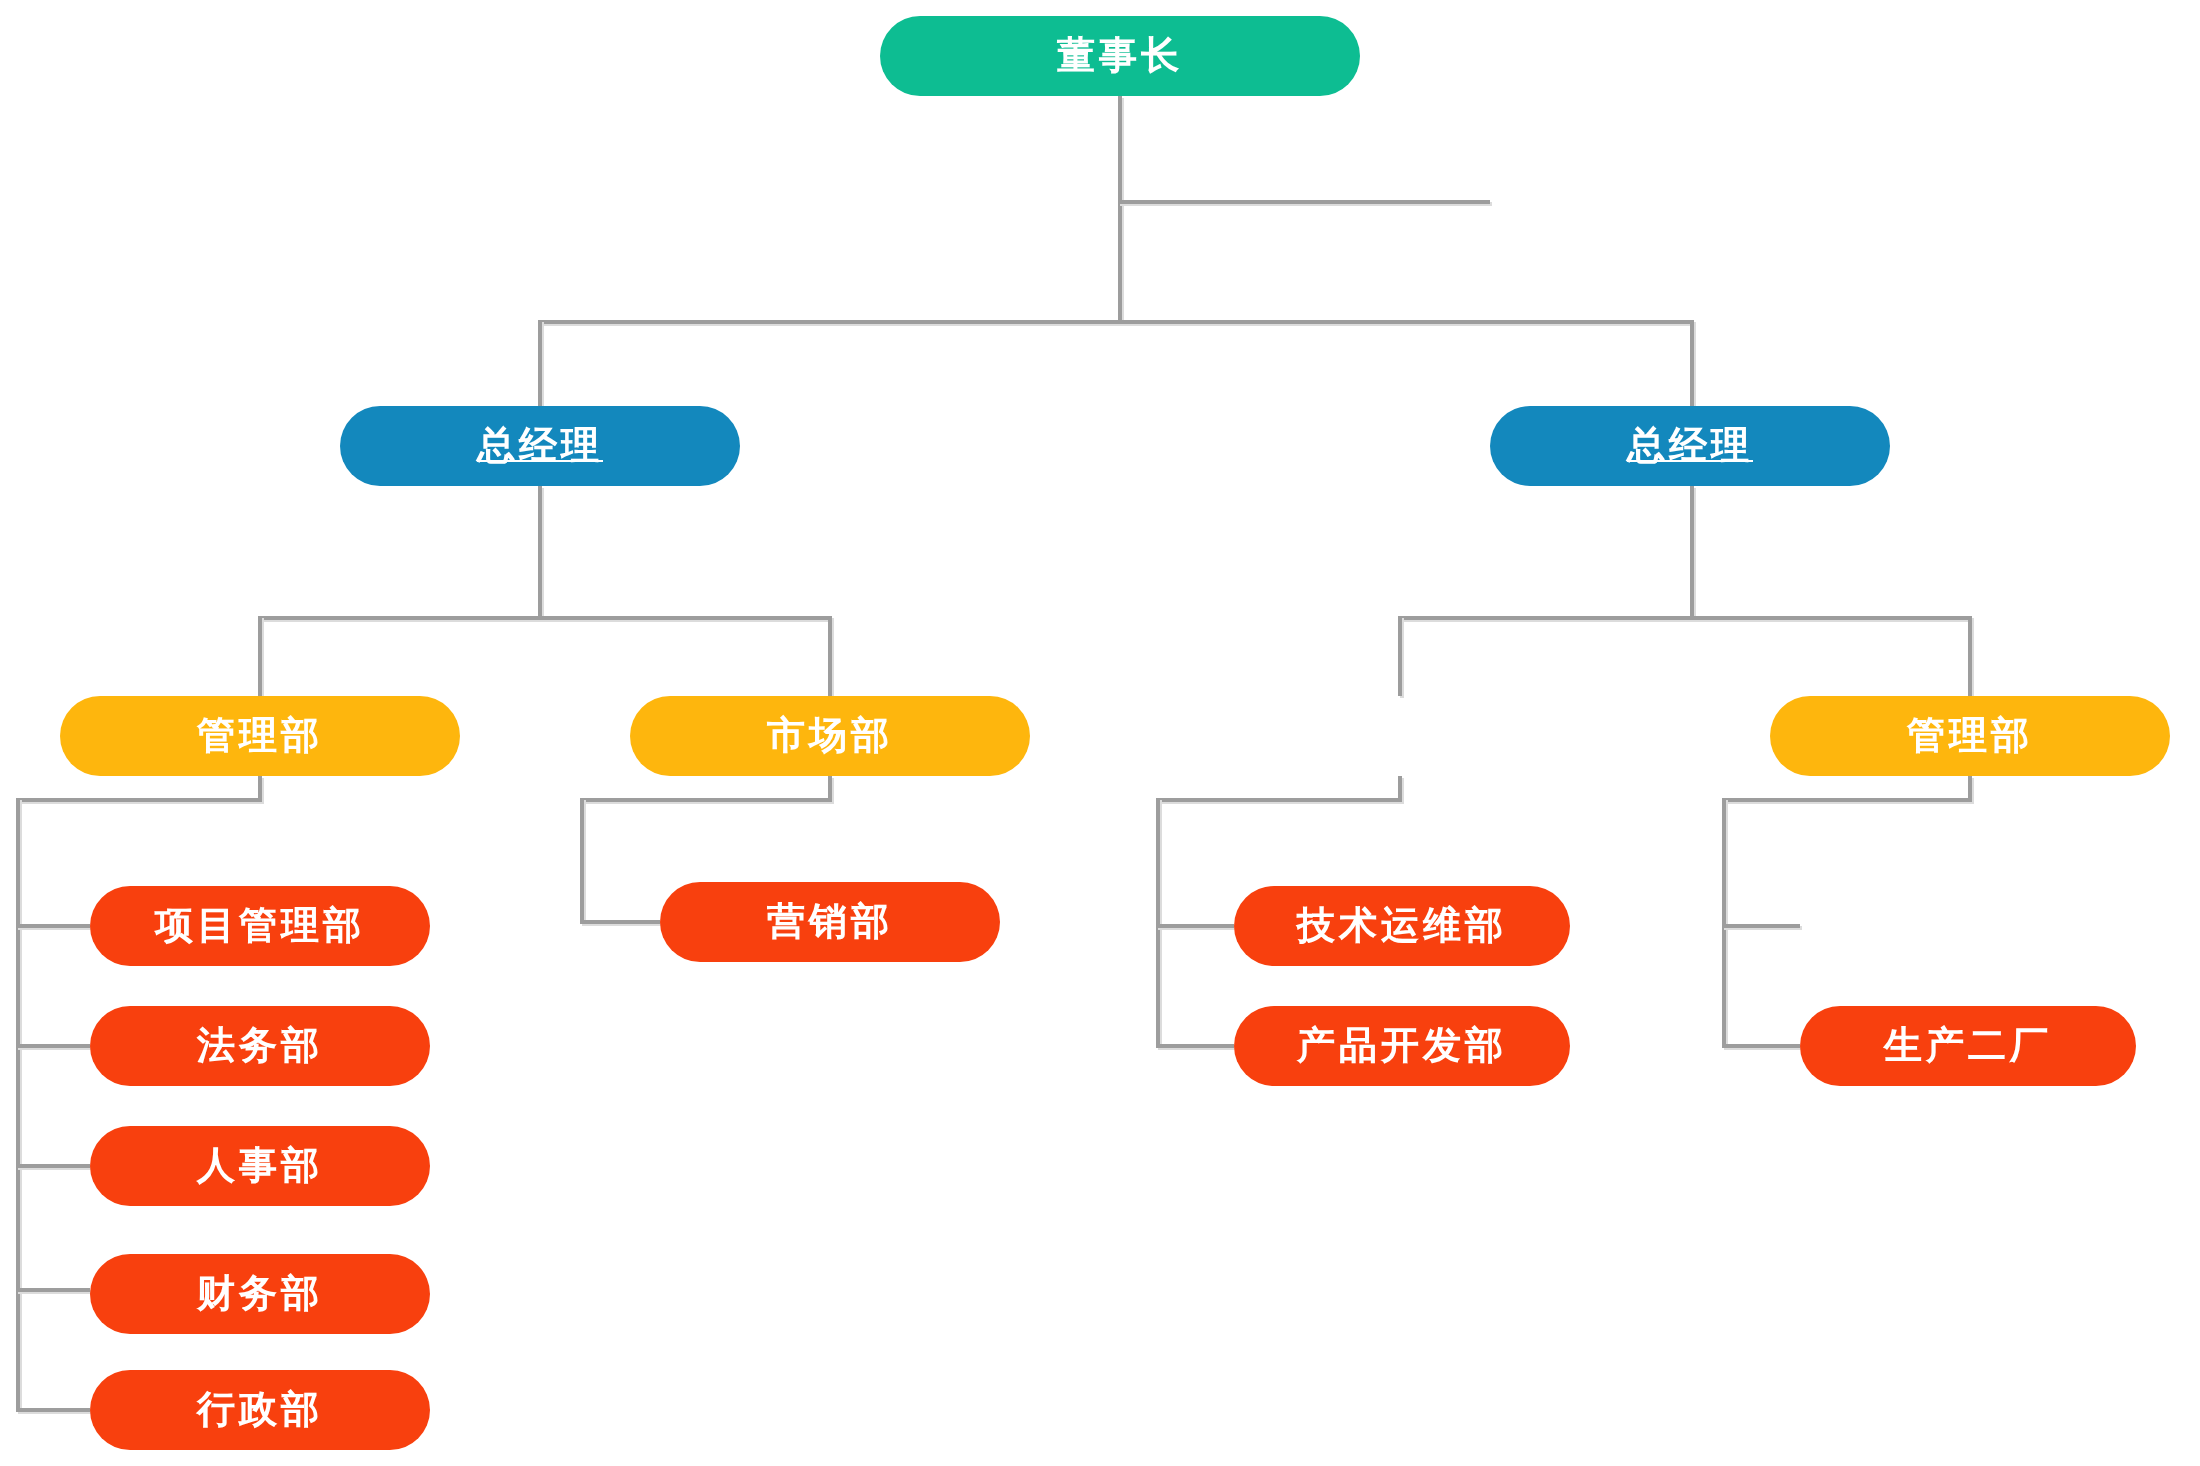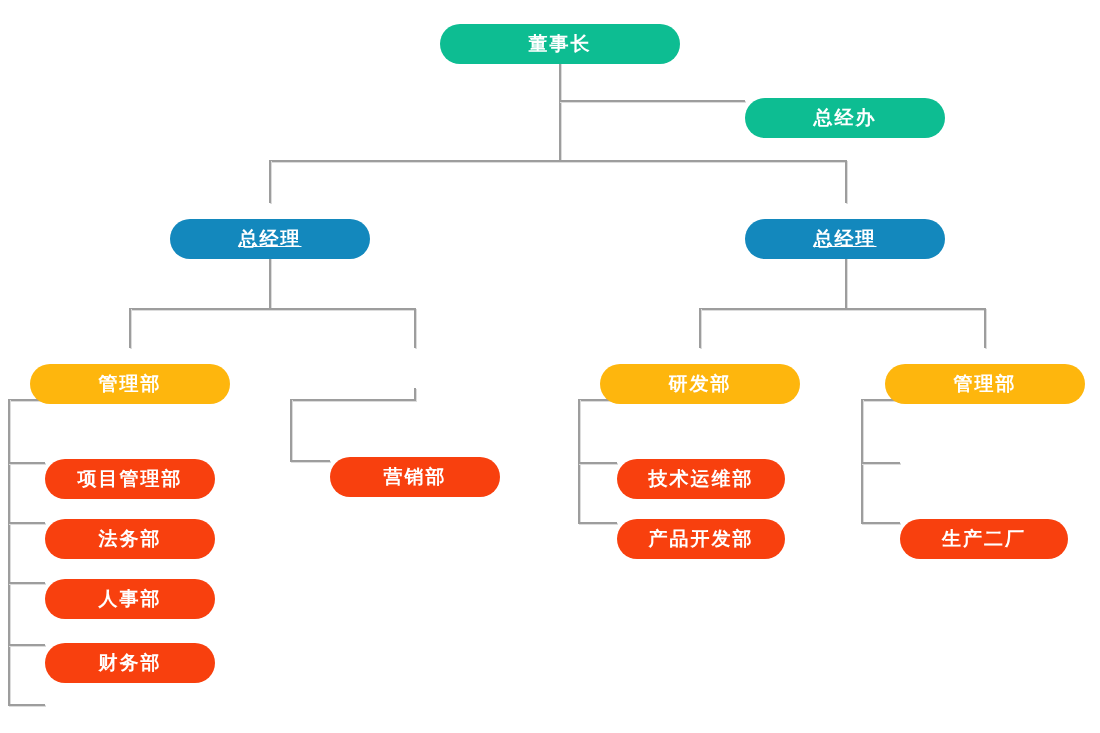--- a/index.html
+++ b/index.html
@@ -11,21 +11,20 @@
     font-family:"DejaVu Serif","Liberation Serif",serif;
   }
   .line{position:absolute;background:var(--line,#9d9d9d);box-shadow:1px 1px 0 #dcdcdc;}
   .v{width:2px;}
   .h{height:2px;}
   .pill{
     position:absolute;height:40px;border-radius:20px;
     display:flex;align-items:center;justify-content:center;
     color:var(--text,#ffffff);font-weight:bold;font-size:19px;letter-spacing:2px;
     white-space:nowrap;
-    margin-top:16px;
   }
   .teal{background:var(--teal,#0dbd92);}
   .blue{background:var(--blue,#1388bd);text-decoration:underline;}
   .yellow{background:var(--yellow,#feb60d);}
   .red{background:var(--red,#f8400e);}
 </style>
 </head>
 <body>
 
 <div class="canvas">
@@ -66,28 +65,28 @@
   <div class="line h" style="left:578px;top:462px;width:39px"></div>
   <div class="line h" style="left:578px;top:522px;width:39px"></div>
 
   <div class="line v" style="left:984px;top:388px;height:11px"></div>
   <div class="line h" style="left:861px;top:399px;width:125px"></div>
   <div class="line v" style="left:861px;top:399px;height:124px"></div>
   <div class="line h" style="left:861px;top:462px;width:39px"></div>
   <div class="line h" style="left:861px;top:522px;width:39px"></div>
 
   <div class="pill teal" style="left:440px;top:8px;width:240px">董事长</div>
-  <div class="pill teal" style="left:745px;top:82px;width:200px">总经办</div>
   <div class="pill blue" style="left:170px;top:203px;width:200px">总经理</div>
   <div class="pill blue" style="left:745px;top:203px;width:200px">总经理</div>
   <div class="pill yellow" style="left:30px;top:348px;width:200px">管理部</div>
-  <div class="pill yellow" style="left:600px;top:348px;width:200px">研发部</div>
+  <div class="pill yellow" style="left:315px;top:348px;width:200px">市场部</div>
   <div class="pill yellow" style="left:885px;top:348px;width:200px">管理部</div>
   <div class="pill red" style="left:45px;top:443px;width:170px">项目管理部</div>
   <div class="pill red" style="left:45px;top:563px;width:170px">人事部</div>
   <div class="pill red" style="left:45px;top:503px;width:170px">法务部</div>
   <div class="pill red" style="left:45px;top:627px;width:170px">财务部</div>
+  <div class="pill red" style="left:45px;top:685px;width:170px">行政部</div>
   <div class="pill red" style="left:330px;top:441px;width:170px">营销部</div>
   <div class="pill red" style="left:617px;top:443px;width:168px">技术运维部</div>
   <div class="pill red" style="left:617px;top:503px;width:168px">产品开发部</div>
   <div class="pill red" style="left:900px;top:503px;width:168px">生产二厂</div>
 
 </div>
 
 </body></html>

